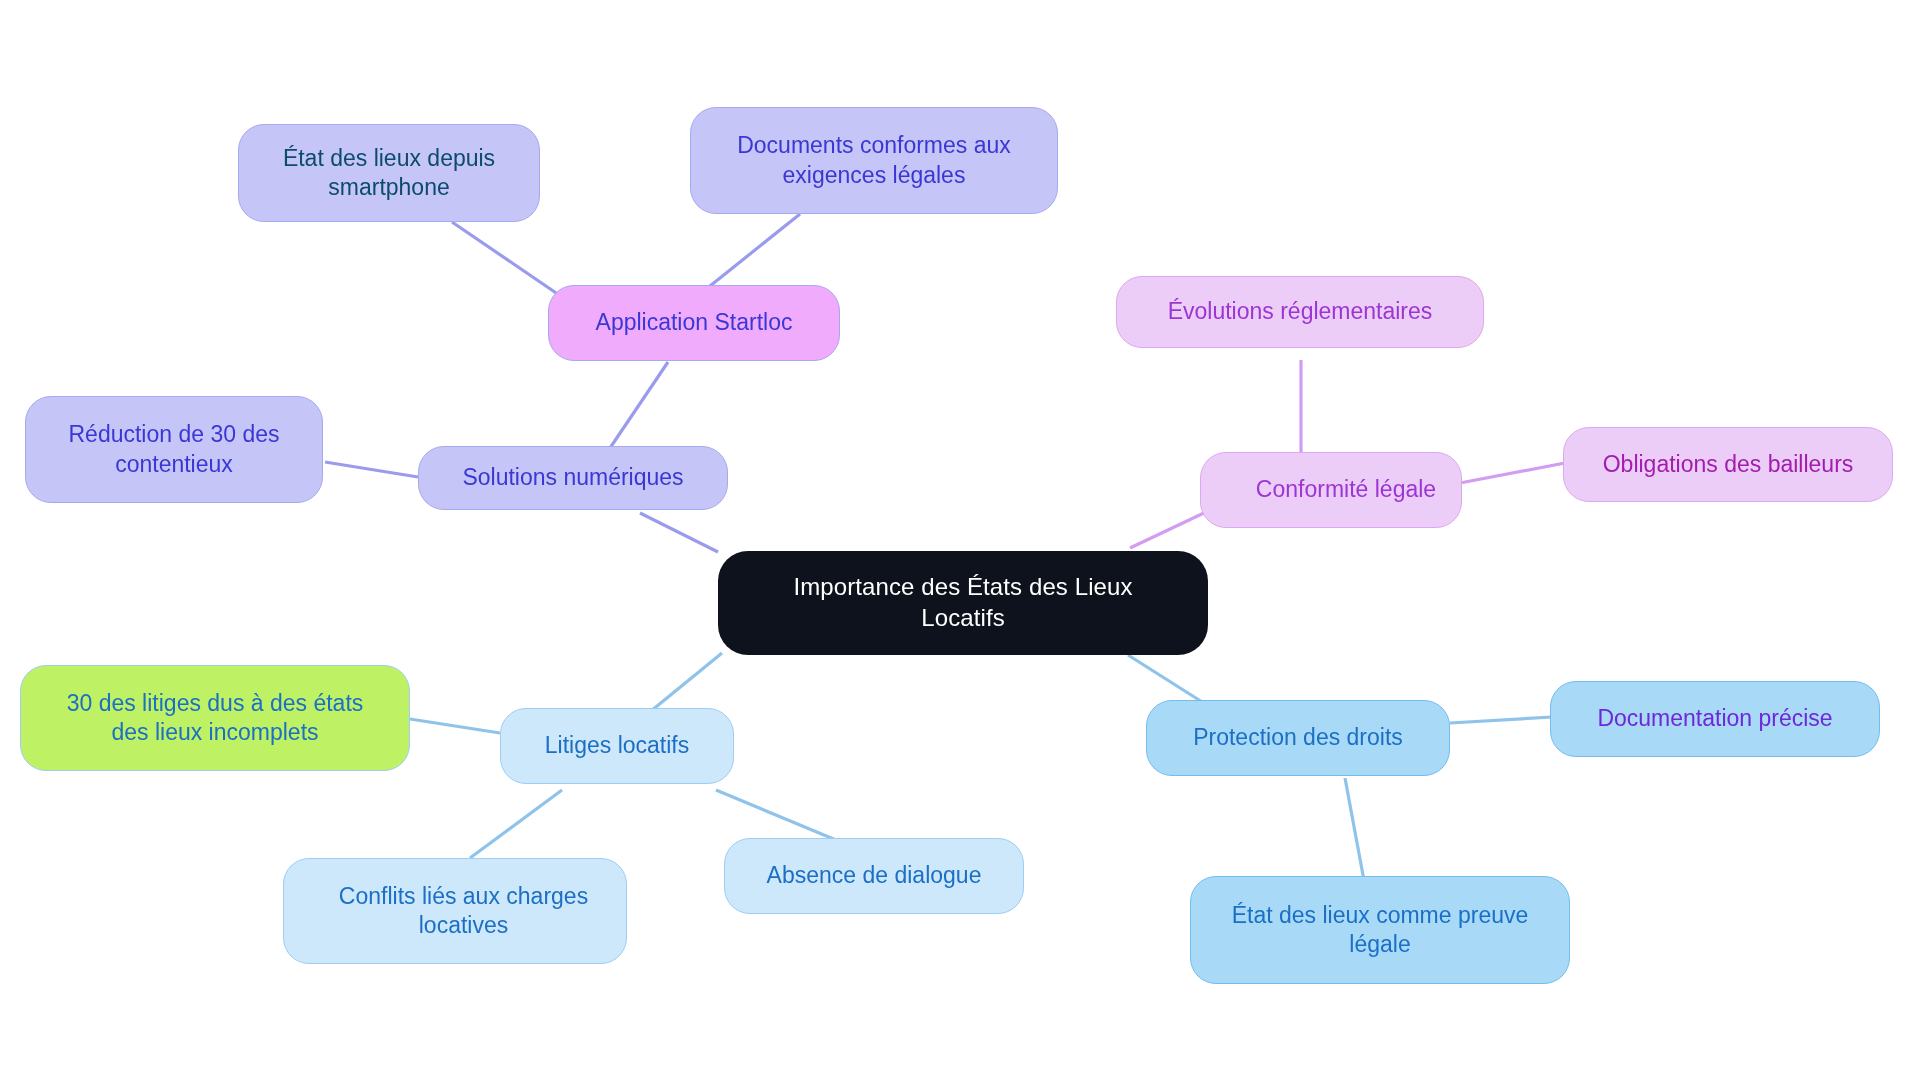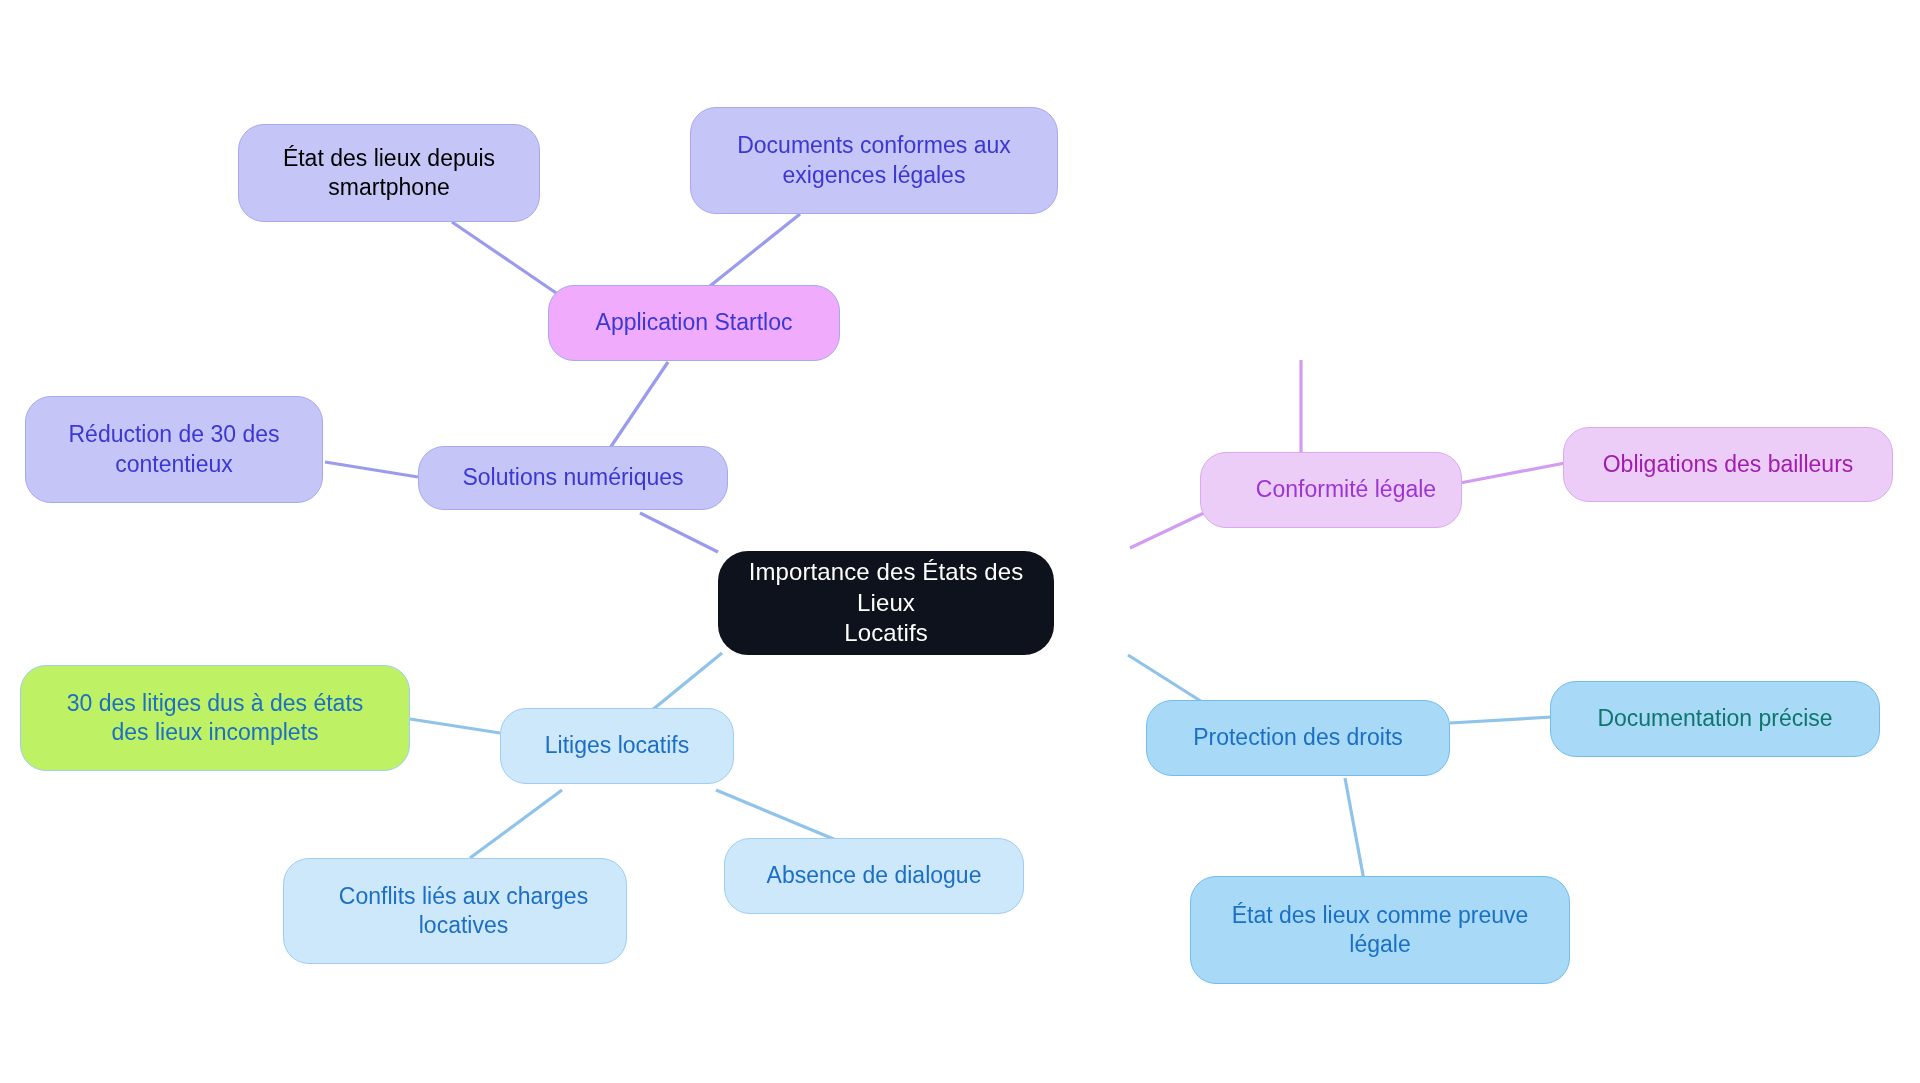--- a/index.html
+++ b/index.html
@@ -73,52 +73,55 @@
     <path d="M 722 653 L 640 720" fill="none" stroke="#8fc3ea" stroke-width="3.2"></path>
     <path d="M 500 733 L 410 719" fill="none" stroke="#8fc3ea" stroke-width="3.2"></path>
     <path d="M 562 790 L 470 858" fill="none" stroke="#8fc3ea" stroke-width="3.2"></path>
     <path d="M 716 790 L 836 840" fill="none" stroke="#8fc3ea" stroke-width="3.2"></path>
 
     <path d="M 1128 655 L 1218 712" fill="none" stroke="#8fc3ea" stroke-width="3.2"></path>
     <path d="M 1450 723 L 1552 717" fill="none" stroke="#8fc3ea" stroke-width="3.2"></path>
     <path d="M 1345 778 L 1368 902" fill="none" stroke="#8fc3ea" stroke-width="3.2"></path>
   </svg>
 
-  <div class="node node-root" style="left:718px; top:551px; width:336px; height:104px;">
+  <div class="node node-root" style="left:718px; top:551px; width:490px; height:104px;">
     <span>Importance des États des Lieux
 Locatifs</span>
   </div>
 
   <div class="node node-l1" style="left:418px; top:446px; width:310px; height:64px; background:#c5c6f7; border-color:#a7a9ee; color:#3b37d4;">
     <span>Solutions numériques</span>
   </div>
 
   <div class="node node-l2" style="left:548px; top:285px; width:292px; height:76px; background:#f0abfc; border-color:#a7a9ee; color:#3b37d4;">
     <span>Application Startloc</span>
   </div>
 
-  <div class="node node-l2" style="left:238px; top:124px; width:302px; height:98px; background:#c5c6f7; border-color:#a7a9ee; color:#000000;">
+  <div class="node node-l2" style="left:238px; top:124px; width:302px; height:98px; background:#c5c6f7; border-color:#a7a9ee; color:#0c4a6e;">
     <span>État des lieux depuis
 smartphone</span>
   </div>
 
   <div class="node node-l2" style="left:690px; top:107px; width:368px; height:107px; background:#c5c6f7; border-color:#a7a9ee; color:#3b37d4;">
     <span>Documents conformes aux
 exigences légales</span>
   </div>
 
   <div class="node node-l2" style="left:25px; top:396px; width:298px; height:107px; background:#c5c6f7; border-color:#a7a9ee; color:#3b37d4;">
     <span>Réduction de 30 des
 contentieux</span>
   </div>
 
   <div class="node node-l1" style="left:1200px; top:452px; width:262px; height:76px; background:#eccdf7; border-color:#dca9f0; color:#9c35d4;padding-left:44px;">
     <span>Conformité légale</span>
   </div>
 
+  <div class="node node-l2" style="left:1116px; top:276px; width:368px; height:72px; background:#eccdf7; border-color:#dca9f0; color:#9c35d4;">
+    <span>Évolutions réglementaires</span>
+  </div>
 
   <div class="node node-l2" style="left:1563px; top:427px; width:330px; height:75px; background:#eccdf7; border-color:#dca9f0; color:#a21caf;">
     <span>Obligations des bailleurs</span>
   </div>
 
   <div class="node node-l1" style="left:500px; top:708px; width:234px; height:76px; background:#cde7fb; border-color:#9fcdf4; color:#1b6fc4;">
     <span>Litiges locatifs</span>
   </div>
 
   <div class="node node-l2" style="left:20px; top:665px; width:390px; height:106px; background:#bef264; border-color:#9fcdf4; color:#1b6fc4;">
@@ -132,21 +135,21 @@
   </div>
 
   <div class="node node-l2" style="left:724px; top:838px; width:300px; height:76px; background:#cde7fb; border-color:#9fcdf4; color:#1b6fc4;">
     <span>Absence de dialogue</span>
   </div>
 
   <div class="node node-l1" style="left:1146px; top:700px; width:304px; height:76px; background:#a8daf8; border-color:#73bdee; color:#1b6fc4;">
     <span>Protection des droits</span>
   </div>
 
-  <div class="node node-l2" style="left:1550px; top:681px; width:330px; height:76px; background:#a8daf8; border-color:#73bdee; color:#0f766e;">
+  <div class="node node-l2" style="left:1550px; top:681px; width:330px; height:76px; background:#a8daf8; border-color:#73bdee; color:#6d28d9;">
     <span>Documentation précise</span>
   </div>
 
   <div class="node node-l2" style="left:1190px; top:876px; width:380px; height:108px; background:#a8daf8; border-color:#73bdee; color:#1b6fc4;">
     <span>État des lieux comme preuve
 légale</span>
   </div>
 
 </div>
 

